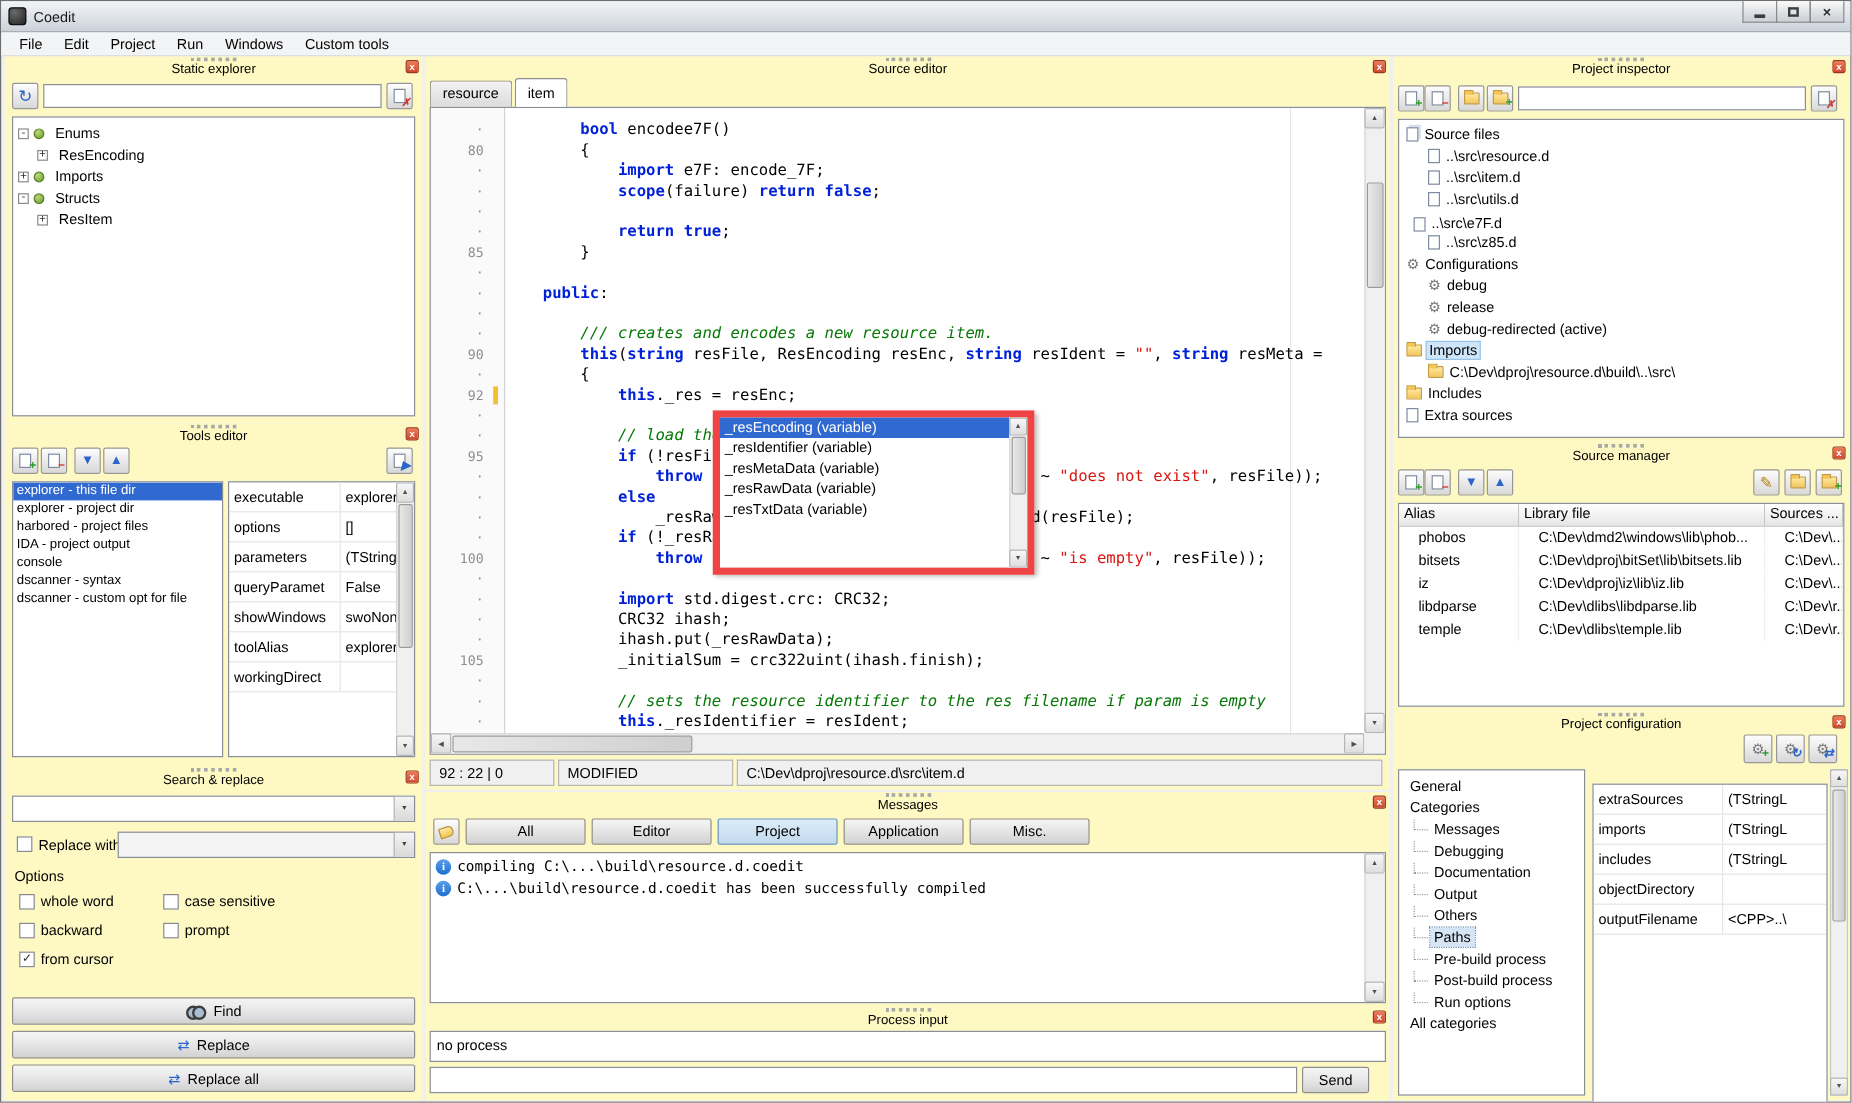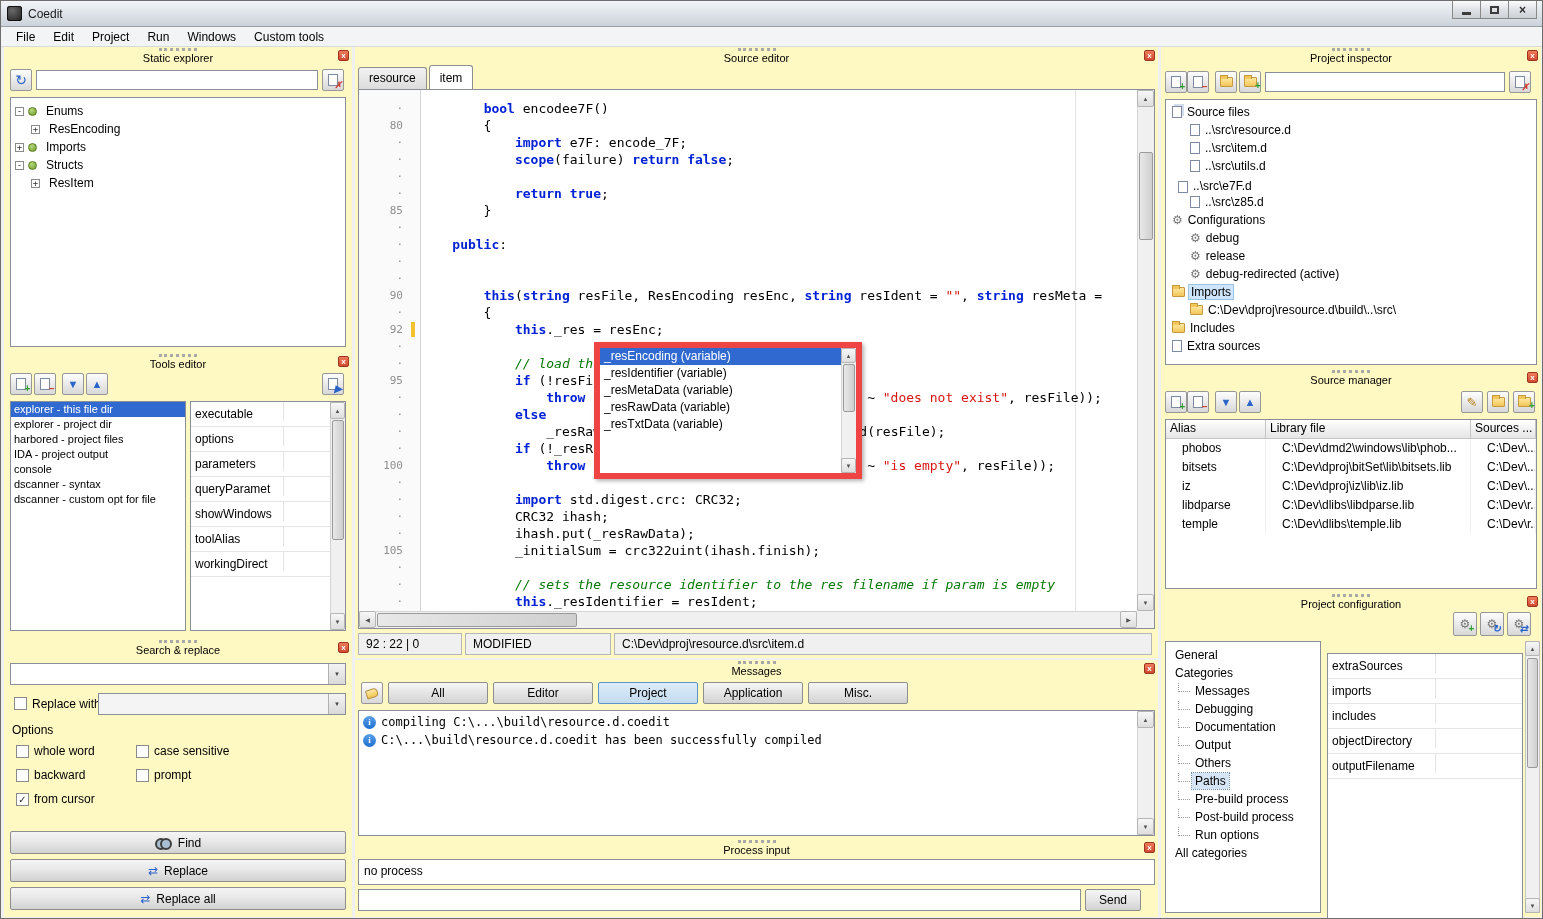--- a/index.html
+++ b/index.html
@@ -79,21 +79,21 @@
   
   .tree-row { display:flex; align-items:center; height:18px; font-size:12px; white-space:nowrap; }
   .expander { width:9px; height:9px; border:1px solid #8a8a8a; background:#fff; font-size:9px; line-height:7px;
     text-align:center; color:#333; margin-right:4px; flex:none; font-family:"DejaVu Sans Mono",monospace; }
   .tlabel { white-space:nowrap; padding:0 2px; margin-left:3px; }
   .tlabel.softsel { background:#cfe6fa; border:1px solid #98c4e8; }
   .list-item { height:15px; line-height:15px; font-size:11px; padding-left:3px; white-space:nowrap; }
   .list-item.sel { background:var(--selection); color:#fff; }
 
   
-  .pgrow { display:flex; height:25px; border-bottom:1px solid #e4e4e4;flex-direction:column; }
+  .pgrow { display:flex; height:25px; border-bottom:1px solid #e4e4e4; }
   .pgname { width:93px; border-right:1px solid #e4e4e4; padding:5px 4px 0 4px; font-size:12px;
     white-space:nowrap; overflow:hidden; }
   .pgval { flex:1; padding:5px 4px 0 4px; font-size:12px; white-space:nowrap; overflow:hidden; }
   #cfg-grid .pgname { width:108px; }
 
   
   .cbrow { display:flex; align-items:center; height:24px; }
   .cb { width:13px; height:13px; background:#fff; border:1px solid #8a8a8a; font-size:10px; line-height:11px;
     text-align:center; color:#333; flex:none; }
   .cblabel { margin-left:5px; font-size:12px; white-space:nowrap; }
@@ -424,20 +424,21 @@
             <span class="ctext"><span class="tok-p">    </span><span class="tok-k">public</span><span class="tok-p">:</span></span>
           </div>
           <div class="cl">
             <span class="gut">·</span>
             <span class="gmark"></span>
             <span class="ctext"></span>
           </div>
           <div class="cl">
             <span class="gut">·</span>
             <span class="gmark"></span>
+            <span class="ctext"><span class="tok-c">        /// creates and encodes a new resource item.</span></span>
           </div>
           <div class="cl">
             <span class="gut">90</span>
             <span class="gmark"></span>
             <span class="ctext"><span class="tok-p">        </span><span class="tok-k">this</span><span class="tok-p">(</span><span class="tok-k">string</span><span class="tok-p"> resFile, ResEncoding resEnc, </span><span class="tok-k">string</span><span class="tok-p"> resIdent = </span><span class="tok-s">""</span><span class="tok-p">, </span><span class="tok-k">string</span><span class="tok-p"> resMeta = </span></span>
           </div>
           <div class="cl">
             <span class="gut">·</span>
             <span class="gmark"></span>
             <span class="ctext"><span class="tok-p">        {</span></span>

